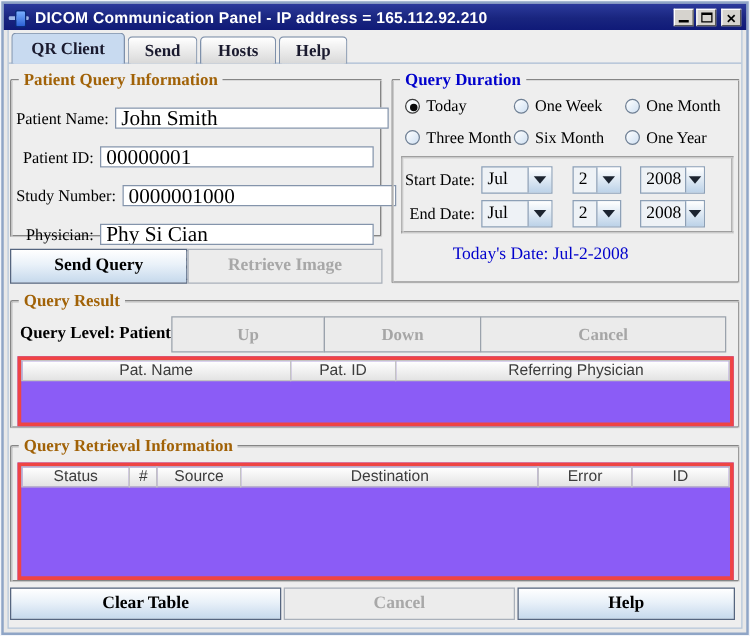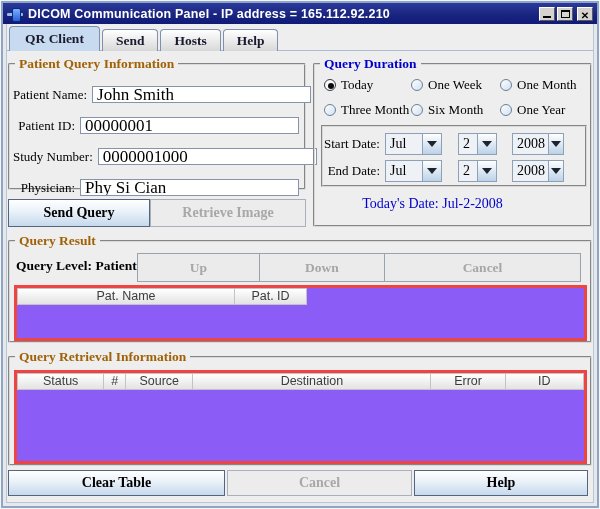--- a/index.html
+++ b/index.html
@@ -100,21 +100,21 @@
   .qrbtn + .qrbtn { margin-left:-1px; }
   .qrb-up { width:123px; } .qrb-down { width:126px; } .qrb-cancel { width:197px; }
   .scrollpane { position:absolute; background:#8b5cf6; border:3px solid #ef4444; }
   .sp-qr { left:4px; top:43px; width:573px; height:56px; }
   .sp-qri { left:4px; top:12px; width:573px; height:94px; }
   .thead { display:flex; }
   .th { background:linear-gradient(180deg,#ffffff,#e3e3e3); border:1px solid #c3c3c3;
     font-family:"Liberation Sans",sans-serif; font-size:12.5px; color:#3c3c3c;
     height:17px; line-height:15px; text-align:center; overflow:hidden; white-space:nowrap; }
   .th + .th { margin-left:-1px; }
-  .c0 { width:218px; } .c1 { width:73px; } .c2 { width:270px; text-align:right; padding-right:68px; }
+  .c0 { width:218px; } .c1 { width:86px; } .c2 { width:270px; text-align:right; padding-right:68px; }
   .d0 { width:88px; } .d1 { width:23px; } .d2 { width:69px; }
   .d3 { width:241px; } .d4 { width:76px; } .d5 { width:80px; }
   
   .qri { left:8px; top:356px; width:584px; height:110px; }
   
   .footer { position:absolute; left:8px; top:470px; width:580px; height:26px; display:flex; gap:2px; }
   .fb-clear { width:217px; } .fb-cancel { width:185px; } .fb-help { width:174px; }
 </style>
 </head>
 <body>
@@ -239,20 +239,21 @@
     <div class="qlevel">Query Level: Patient</div>
     <div class="qrbtns">
       <div class="qrbtn qrb-up">Up</div>
       <div class="qrbtn qrb-down">Down</div>
       <div class="qrbtn qrb-cancel">Cancel</div>
     </div>
     <div class="scrollpane sp-qr">
       <div class="thead">
         <div class="th c0">Pat. Name</div>
         <div class="th c1">Pat. ID</div>
+        <div class="th c2">Referring Physician</div>
       </div>
     </div>
   </div>
 
   <div class="groupbox qri">
     <span class="legend">Query Retrieval Information</span>
     <div class="scrollpane sp-qri">
       <div class="thead">
         <div class="th d0">Status</div>
         <div class="th d1">#</div>

